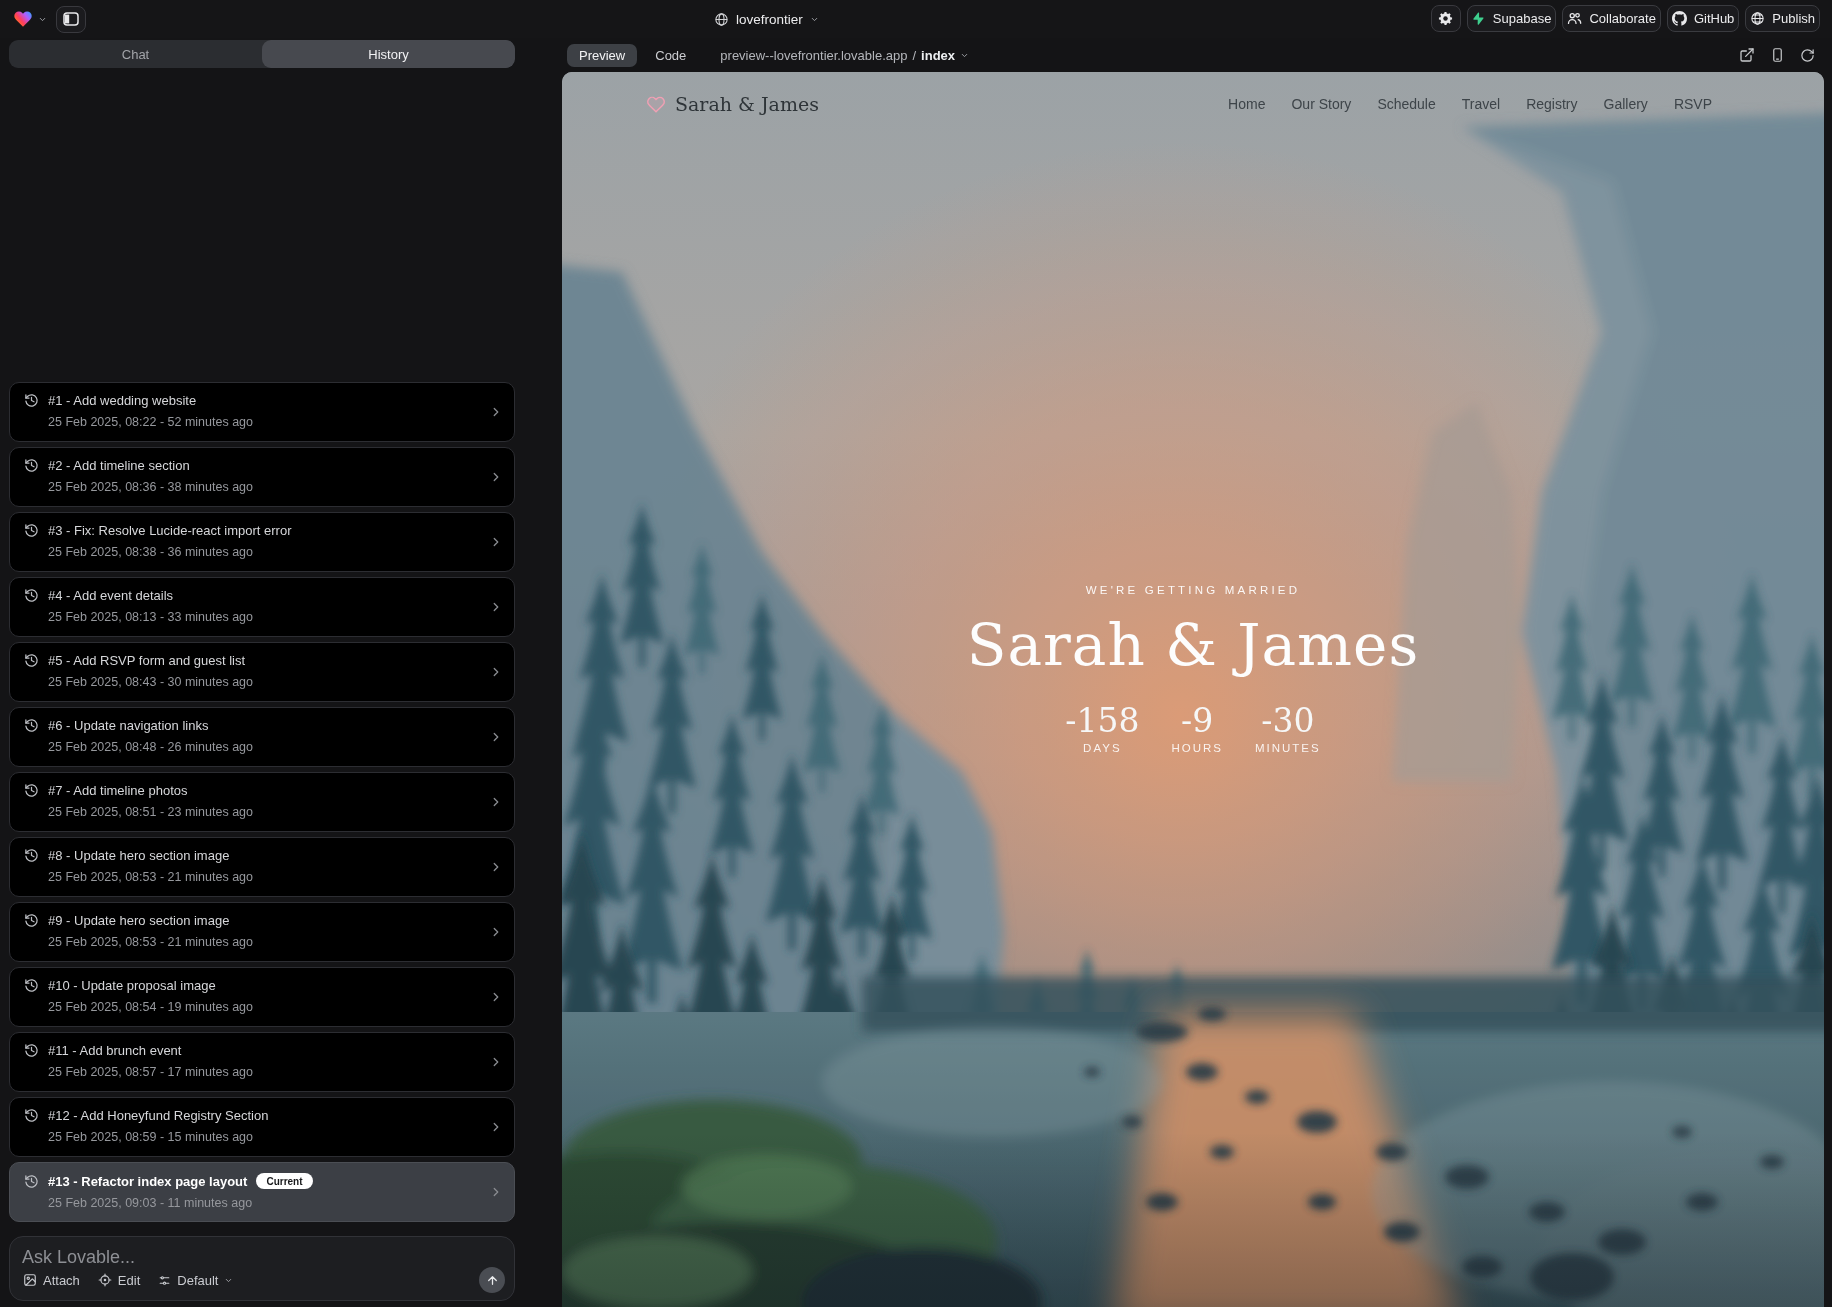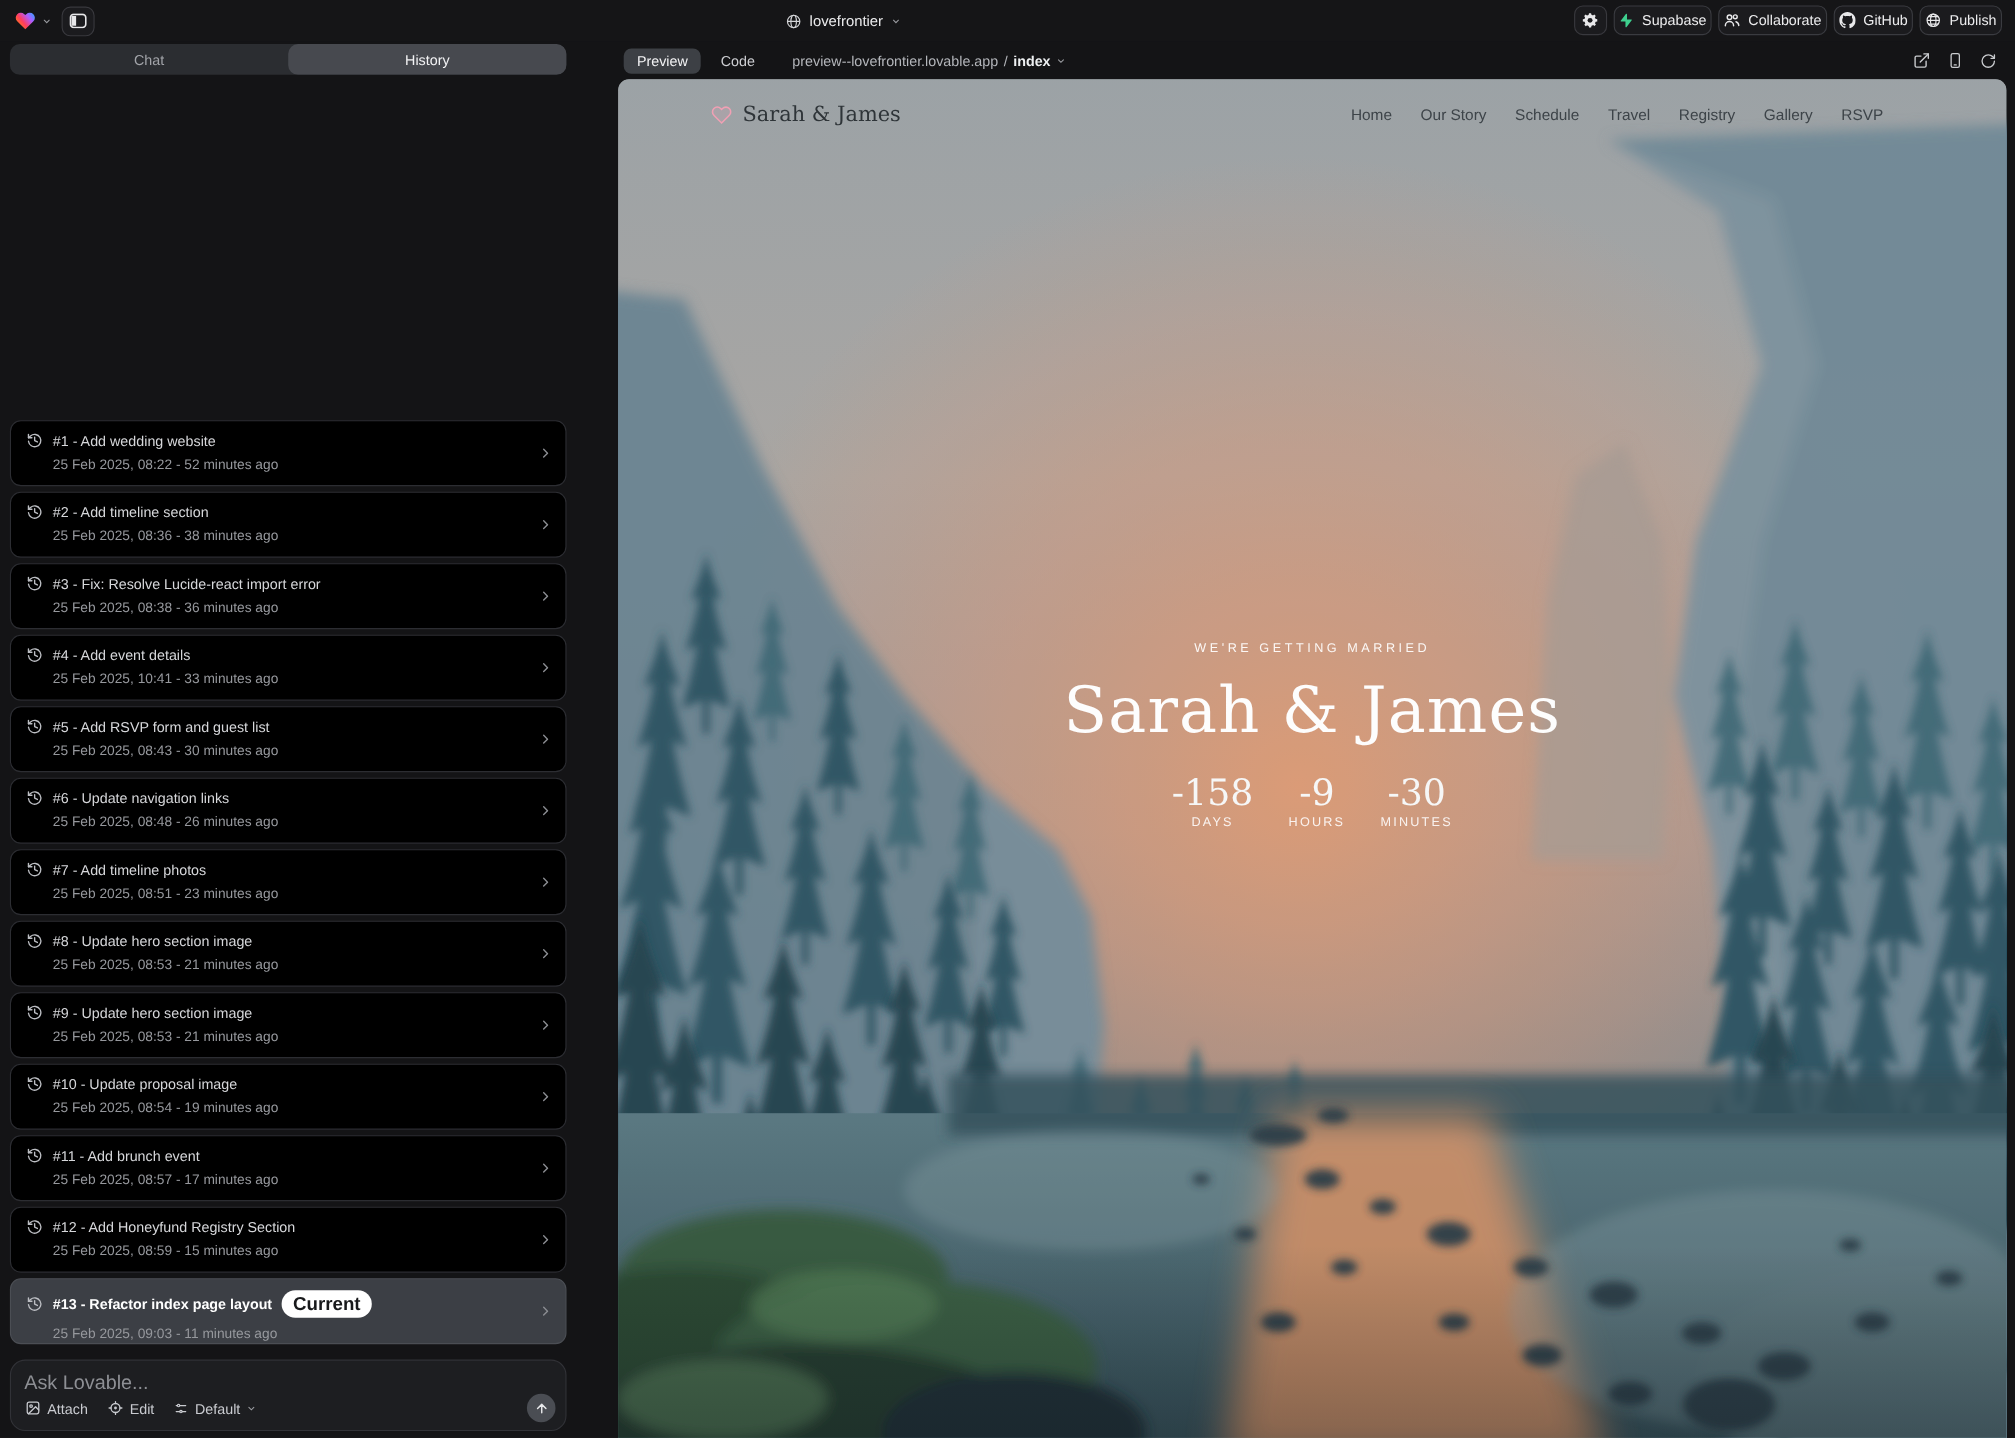--- a/index.html
+++ b/index.html
@@ -25,21 +25,21 @@
     cursor:pointer;border-radius:9px;}
   .seg-item.active{background:#47494f;color:#f2f2f4;}
 
   .history{position:absolute;left:9px;top:382px;width:506px;display:flex;flex-direction:column;gap:5px;}
   .hcard{height:60px;background:#000000;border:1px solid #2c2d32;border-radius:10px;box-sizing:border-box;
     padding:10px 14px;position:relative;cursor:pointer;}
   .hcard.current{background:#3c3f45;border-color:#4b4e54;}
   .hrow1{display:flex;align-items:center;gap:9px;}
   .htitle{font-size:13px;color:#d6d7da;white-space:nowrap;}
   .hcard.current .htitle{color:#ffffff;font-weight:600;}
-  .badge{background:#ffffff;color:#18191b;font-size:17px;font-weight:700;padding:2.5px 10px;border-radius:999px;text-align:right;}
+  .badge{background:#ffffff;color:#18191b;font-size:10px;font-weight:700;padding:2.5px 10px;border-radius:999px;text-align:right;}
   .htime{font-size:12.5px;color:#96989d;margin:7px 0 0 24px;}
   .chev-r{position:absolute;right:11px;top:50%;transform:translateY(-50%);display:flex;}
 
   .composer{position:absolute;left:9px;top:1236px;width:506px;height:65px;background:#1d1e21;
     border:1px solid #313237;border-radius:14px;box-sizing:border-box;padding:10px 12px;}
   .composer input{background:none;border:none;outline:none;color:#e8e8ea;font-size:18px;width:100%;
     padding:0;font-family:inherit;}
   .composer input::placeholder{color:#8d8f94;}
   .composer-row{position:absolute;left:13px;right:9px;bottom:7px;display:flex;align-items:center;gap:18px;}
   .cbtn{display:flex;align-items:center;gap:6px;font-size:13px;color:#c9cbd0;background:none;border:none;
@@ -224,21 +224,21 @@
         <div class="hcard">
           <div class="hrow1">
             <svg width="15" height="15" viewBox="0 0 24 24" fill="none" stroke="#bcbec3" stroke-width="2" stroke-linecap="round" stroke-linejoin="round">
               <path d="M3 3v5h5"></path>
               <path d="M3.05 13A9 9 0 1 0 6 5.3L3 8"></path>
               <path d="M12 7v5l4 2"></path>
             </svg>
             <span class="htitle">#4 - Add event details</span>
 
           </div>
-          <div class="htime">25 Feb 2025, 10:41 - 33 minutes ago</div>
+          <div class="htime">25 Feb 2025, 08:13 - 33 minutes ago</div>
           <span class="chev-r">
             <svg width="14" height="14" viewBox="0 0 24 24" fill="none" stroke="#8a8c91" stroke-width="2.2" stroke-linecap="round" stroke-linejoin="round">
               <path d="M9 18l6-6-6-6"></path>
             </svg>
           </span>
         </div>
 
         <div class="hcard">
           <div class="hrow1">
             <svg width="15" height="15" viewBox="0 0 24 24" fill="none" stroke="#bcbec3" stroke-width="2" stroke-linecap="round" stroke-linejoin="round">

